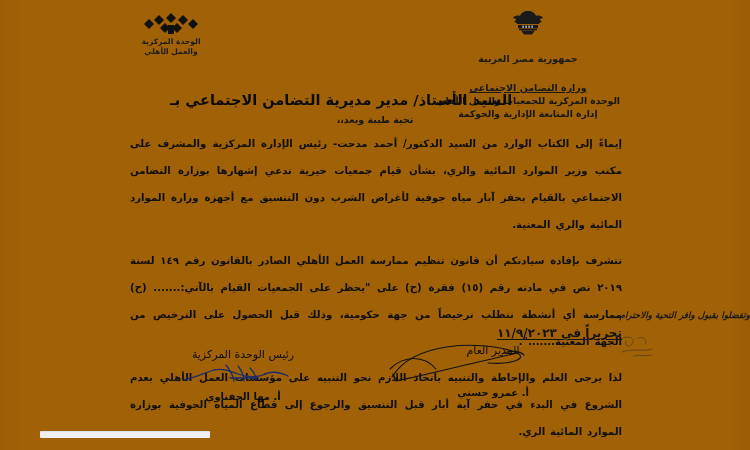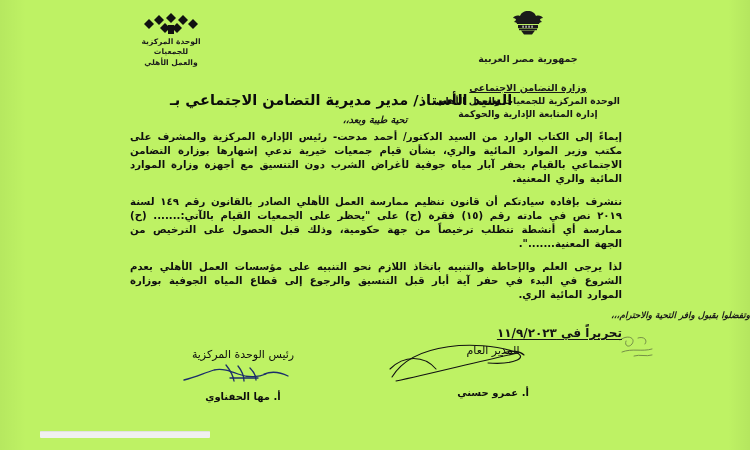--- a/index.html
+++ b/index.html
@@ -11,21 +11,21 @@
     height: 450px;
     background: #ffffff;
     font-family: "DejaVu Sans", "Liberation Sans", sans-serif;
     overflow: hidden;
   }
 
   .page {
     position: relative;
     width: 750px;
     height: 450px;
-    background: #bef264;
+    background: #a16207;
     box-sizing: border-box;
   }
 
   
   .scan-shade-left {
     position: absolute;
     left: 0; top: 0;
     width: 26px; height: 450px;
     background: linear-gradient(to left, rgba(0,0,0,0.0), rgba(0,0,0,0.045));
     pointer-events: none;
@@ -125,33 +125,32 @@
   }
   .greeting {
     position: absolute;
     top: 114px;
     left: 0;
     width: 750px;
     text-align: center;
     font-size: 9.5px;
     font-weight: 700;
     color: #161616;
-    font-style: italic;
   }
 
   
   .body-area {
     position: absolute;
     top: 130px;
     right: 128px;
     width: 492px;
   }
   .para {
     font-size: 10.2px;
-    line-height: 14px;
+    line-height: 27px;
     color: #0f0f0f;
     text-align: justify;
     text-align-last: right;
     margin: 0 0 9px 0;
     font-weight: 600;
     letter-spacing: 0.1px;
     word-spacing: 1.5px;
   }
   .para.p3 {
     font-weight: 700;
@@ -241,21 +240,20 @@
           <polygon points="17,3 22,8 17,13 12,8"></polygon>
           <polygon points="41,3 46,8 41,13 36,8"></polygon>
           <polygon points="7,7 12,12 7,17 2,12"></polygon>
           <polygon points="51,7 56,12 51,17 46,12"></polygon>
           <polygon points="23,11 28,16 23,21 18,16"></polygon>
           <polygon points="35,11 40,16 35,21 30,16"></polygon>
           <rect x="26" y="13" width="6" height="9"></rect>
         </g>
       </svg>
       <div class="cu-text">الوحدة المركزية</div>
-      <div class="cu-text">للجمعيات</div>
       <div class="cu-text">والعمل الأهلي</div>
     </div>
 
     <div class="republic-block">
       <svg class="eagle" width="40" height="26" viewBox="0 0 40 26">
         <g fill="#1a1a1a">
           <path d="M20 1 C16 1 13 3 12 6 C9 5 6 6 5 8 C7 8 8 9 8 10 L6 12 C8 12 9 13 9 14 L20 14 L31 14 C31 13 32 12 34 12 L32 10 C32 9 33 8 35 8 C34 6 31 5 28 6 C27 3 24 1 20 1 Z"></path>
           <rect x="10" y="15" width="20" height="3.2"></rect>
           <rect x="11" y="18.6" width="18" height="1.6"></rect>
           <path d="M13 20.6 L27 20.6 L24 24.4 L16 24.4 Z"></path>

